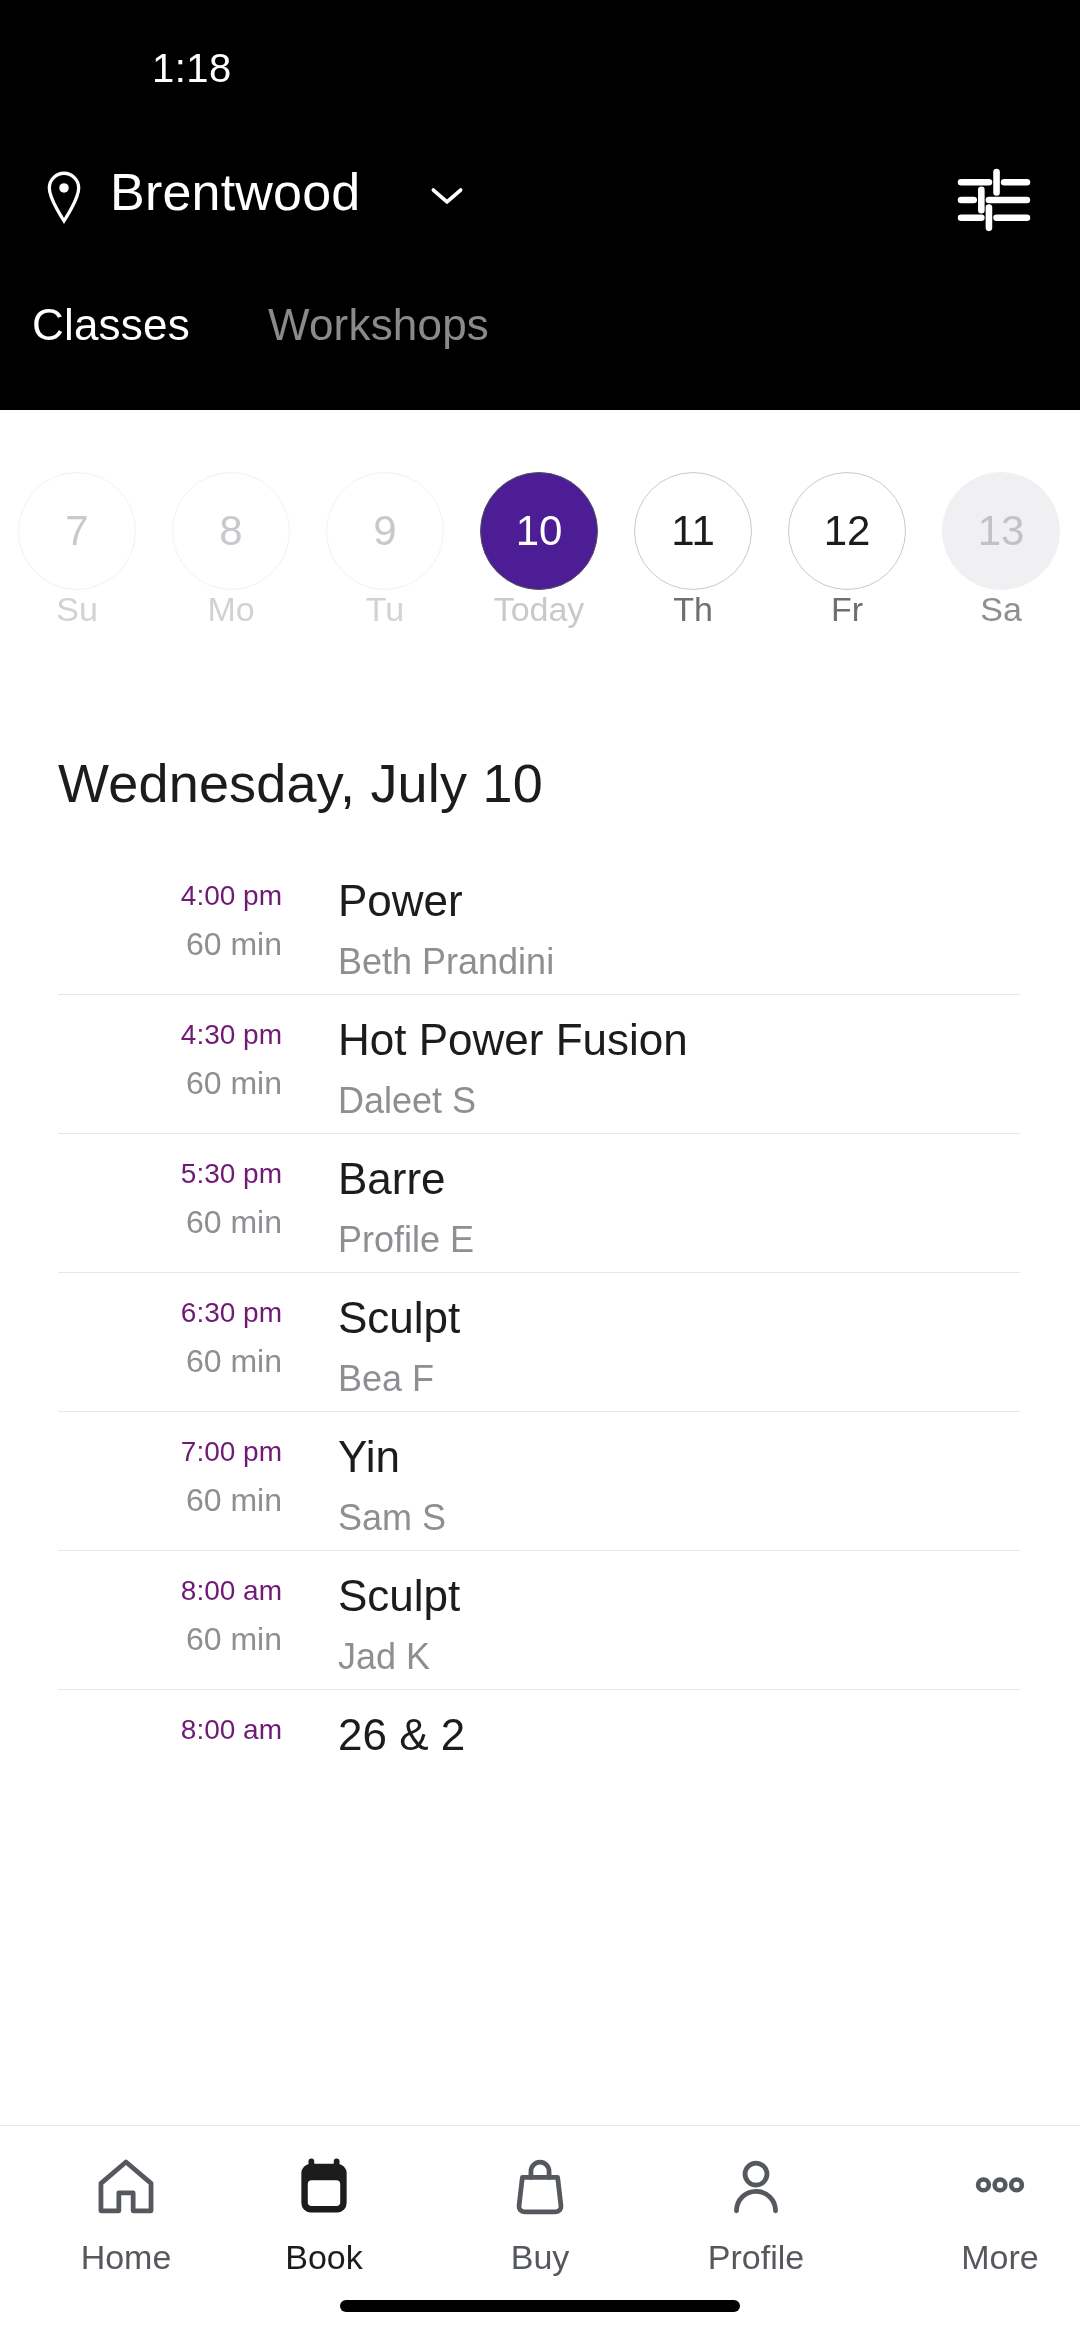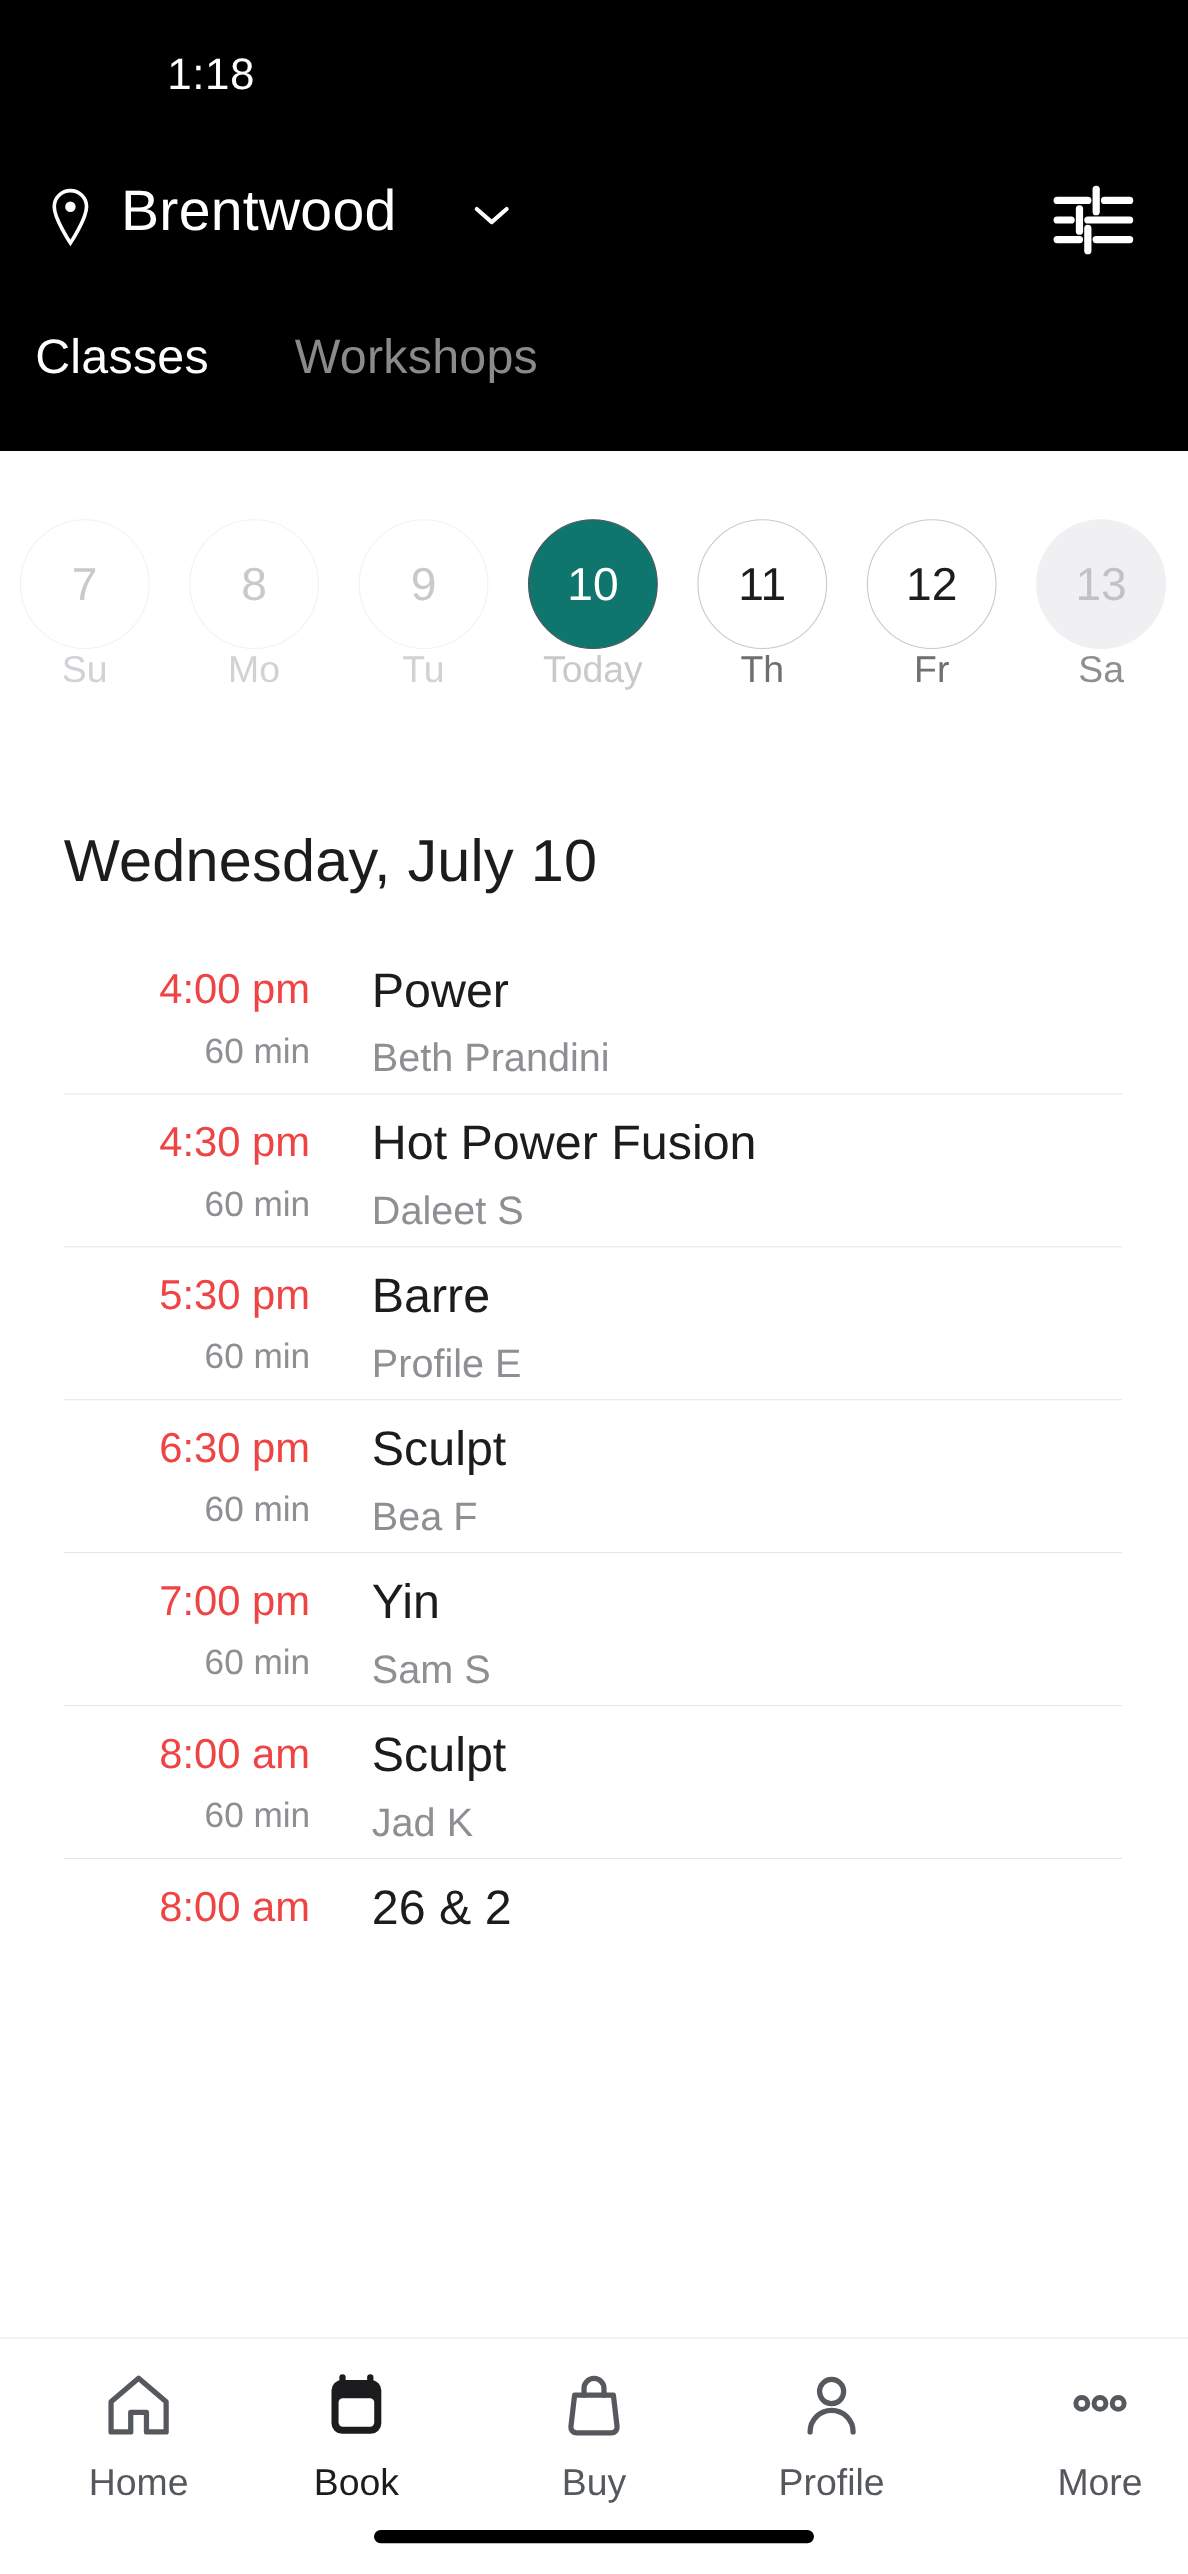--- a/index.html
+++ b/index.html
@@ -57,21 +57,21 @@
   .daycell {
     position:absolute; top:0; width:154px; text-align:center;
   }
   .circle {
     width:118px; height:118px; border-radius:50%;
     margin:12px auto 0 auto;
     display:flex; align-items:center; justify-content:center;
     font-size:42px; line-height:1;
   }
   .circle.past   { background:#ffffff; border:1.5px solid #f2f2f4; color:#c9c9cd; }
-  .circle.today  { background:#0f766e; border:1.5px solid #4f535c; color:#ffffff; }
+  .circle.today  { background:#4c1d95; border:1.5px solid #4f535c; color:#ffffff; }
   .circle.future { background:#ffffff; border:1.5px solid #c9c9cd; color:#1c1c1e; }
   .circle.filled { background:#f0f0f2; border:1.5px solid #f0f0f2; color:#c2c2c6; }
   .dowlabel {
     font-size:34px;
   }
   .dowlabel.past   { color:#d2d2d6; }
   .dowlabel.today  { color:#c9c9cd; }
   .dowlabel.future { color:#6e6e73; }
   .dowlabel.filled { color:#8e8e93; }
 
@@ -87,21 +87,21 @@
     height:1270px; overflow:hidden;
   }
   .classrow { position:relative; height:139px; width:1080px; }
   .divider {
     position:absolute; left:58px; top:0; width:962px; height:1px;
     background:#e6e6e8;
   }
   .col-time {
     position:absolute; left:0; top:26px; width:282px; text-align:right;
   }
-  .c-time { font-size:38px; color:#ef4444; line-height:1.05; }
+  .c-time { font-size:28px; color:#701a75; line-height:1.05; }
   .c-dur  { font-size:32px; color:#8e8e93; margin-top:16px; }
   .col-info { position:absolute; left:338px; top:22px; }
   .c-name { font-size:44px; color:#1c1c1e; line-height:1.1; }
   .c-inst { font-size:36px; color:#8e8e93; margin-top:16px; }
 
   
   .bottomnav {
     position:absolute; left:0; bottom:0; width:1080px; height:215px;
     background:#ffffff; border-top:1.5px solid #e6e6e8;
   }

